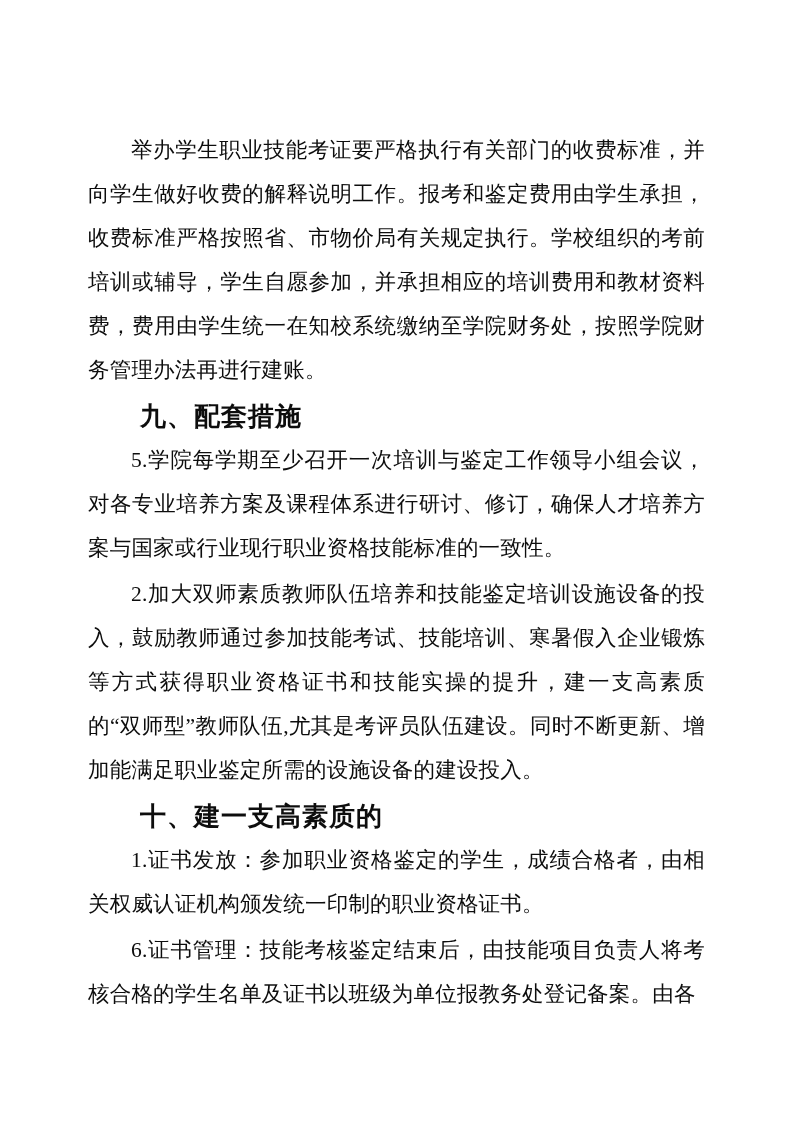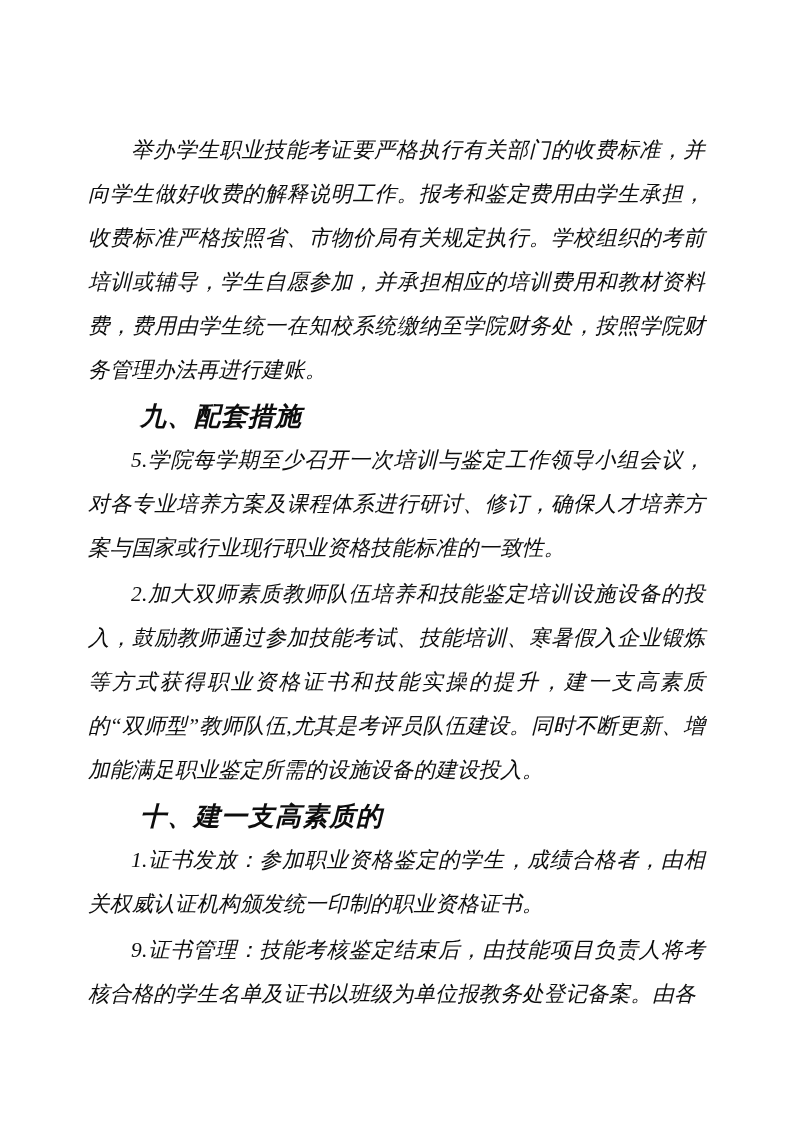--- a/index.html
+++ b/index.html
@@ -18,21 +18,20 @@
     position: relative;
     width: 793px;
     height: 1122px;
     box-sizing: border-box;
     padding: 128px 88px 60px 88px;
     background: #ffffff;
     overflow: hidden;
   }
   .doc-body {
     display: block;
-    font-style: italic;
   }
   .para {
     margin: 0 0 2px 0;
     font-size: 21.5px;
     line-height: 44px;
     text-indent: 2em;
     text-align: justify;
     text-justify: inter-ideograph;
     letter-spacing: 0.2px;
     font-family: "Liberation Serif", "DejaVu Serif", serif;
@@ -58,16 +57,16 @@
     <h2 class="heading">九、配套措施</h2>
 
     <p class="para">5.学院每学期至少召开一次培训与鉴定工作领导小组会议，对各专业培养方案及课程体系进行研讨、修订，确保人才培养方案与国家或行业现行职业资格技能标准的一致性。</p>
 
     <p class="para">2.加大双师素质教师队伍培养和技能鉴定培训设施设备的投入，鼓励教师通过参加技能考试、技能培训、寒暑假入企业锻炼等方式获得职业资格证书和技能实操的提升，建一支高素质的“双师型”教师队伍,尤其是考评员队伍建设。同时不断更新、增加能满足职业鉴定所需的设施设备的建设投入。</p>
 
     <h2 class="heading">十、建一支高素质的</h2>
 
     <p class="para">1.证书发放：参加职业资格鉴定的学生，成绩合格者，由相关权威认证机构颁发统一印制的职业资格证书。</p>
 
-    <p class="para">9.证书管理：技能考核鉴定结束后，由技能项目负责人将考核合格的学生名单及证书以班级为单位报教务处登记备案。由各</p>
+    <p class="para">6.证书管理：技能考核鉴定结束后，由技能项目负责人将考核合格的学生名单及证书以班级为单位报教务处登记备案。由各</p>
 
   </div>
 </div>
 
 </body></html>

